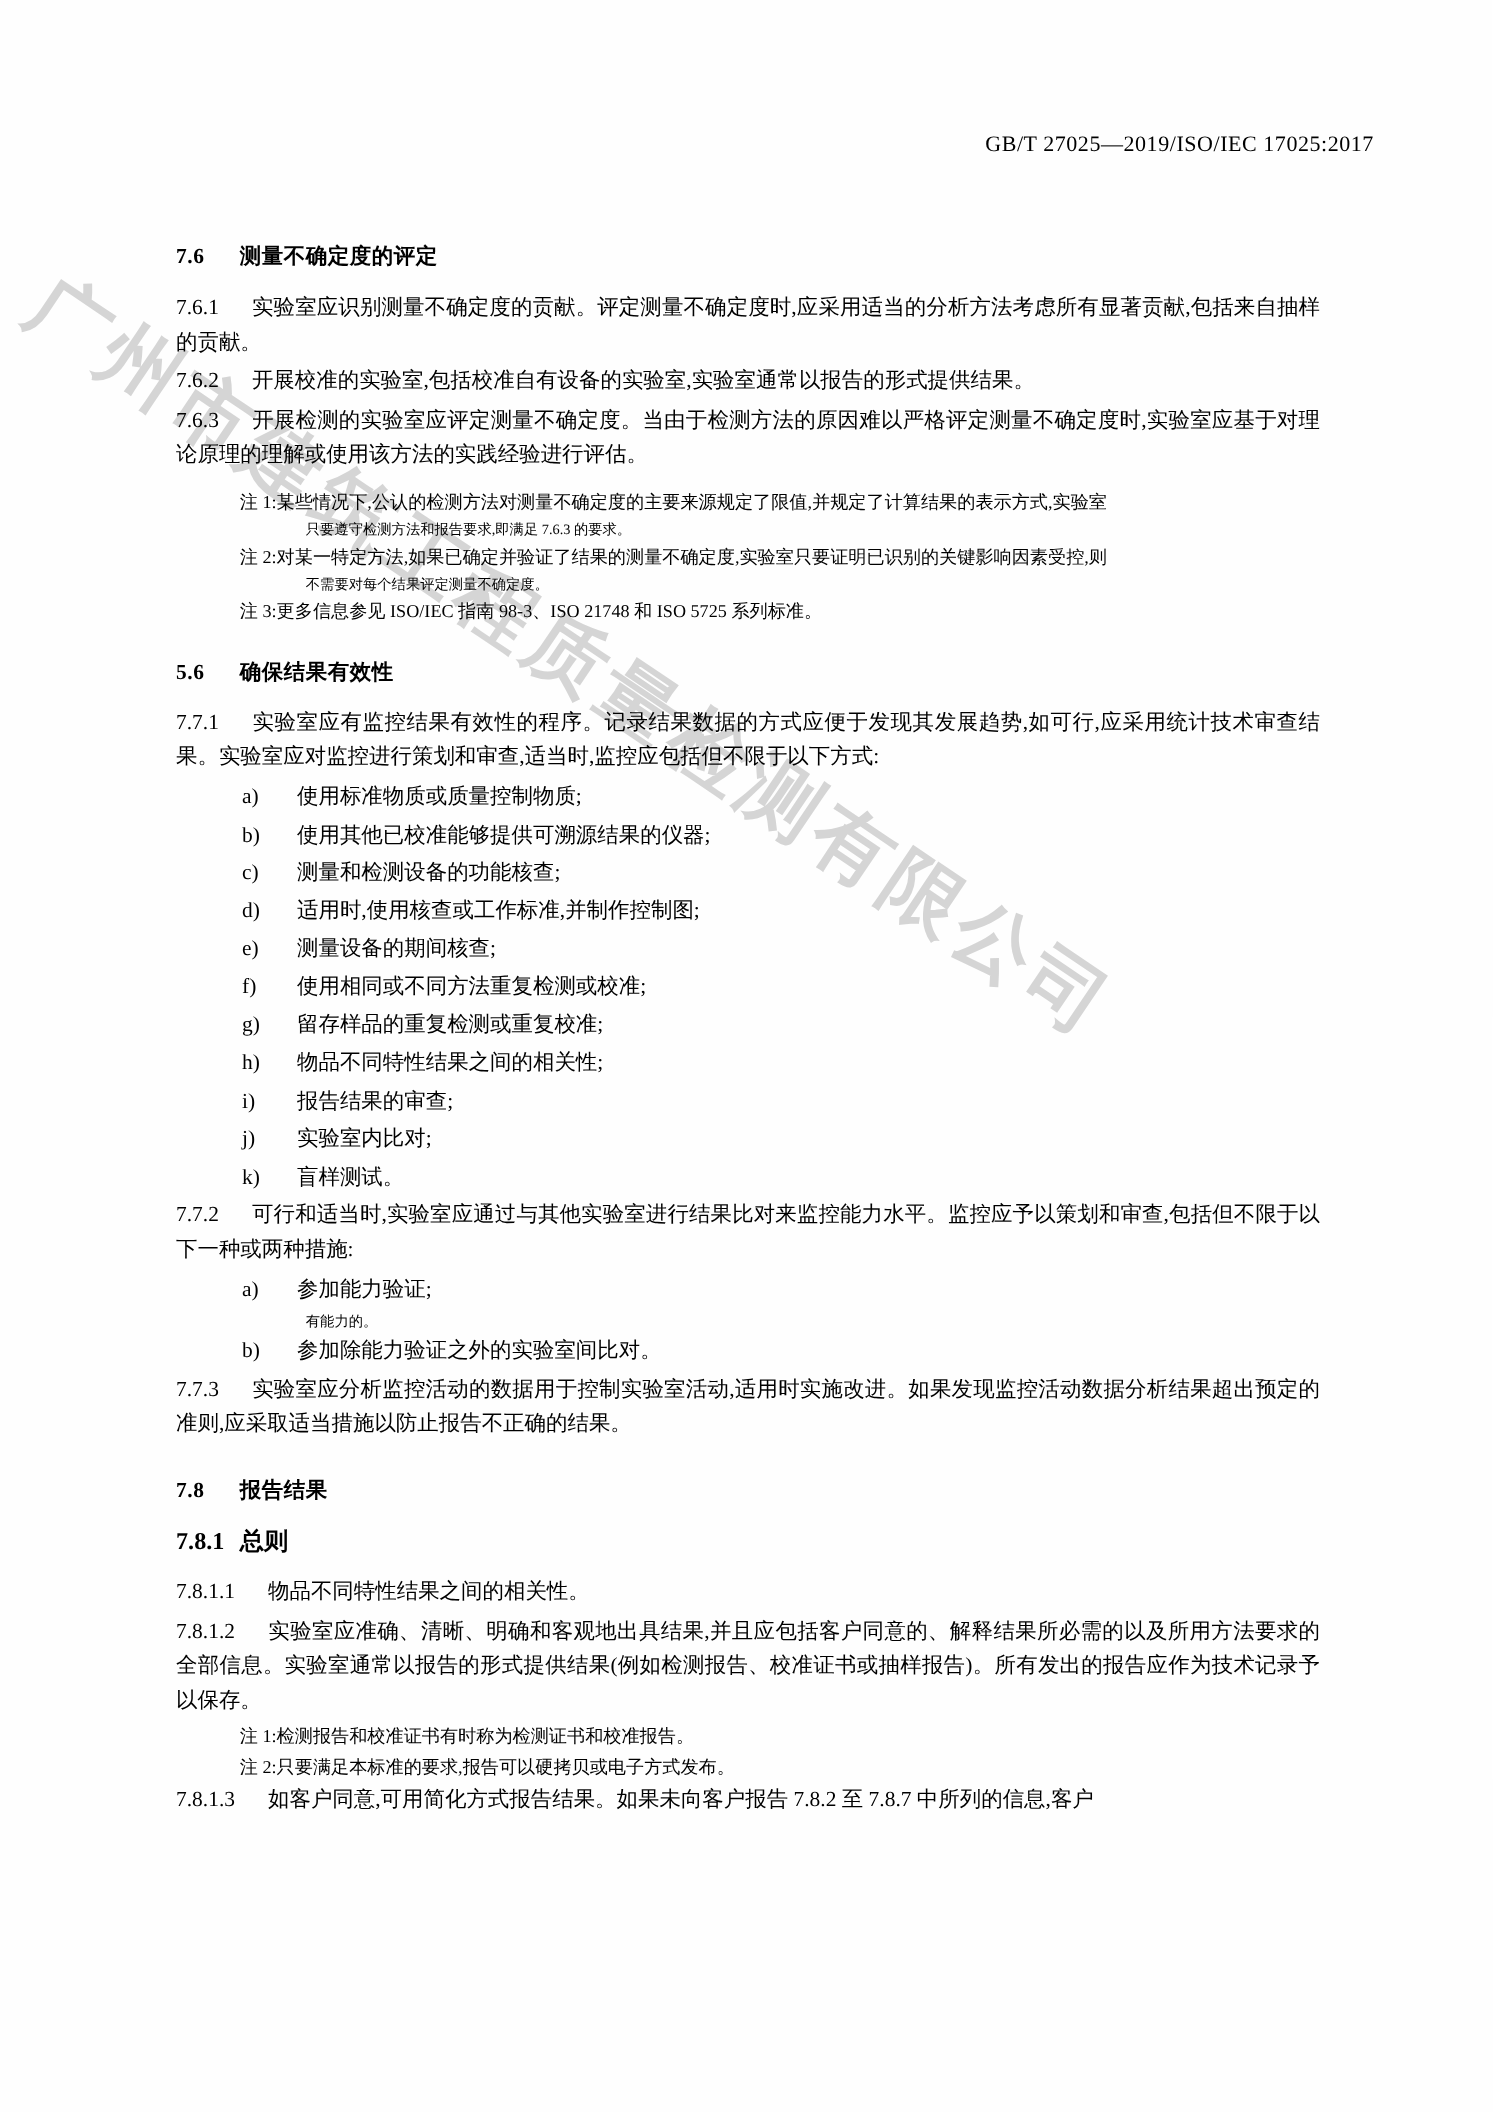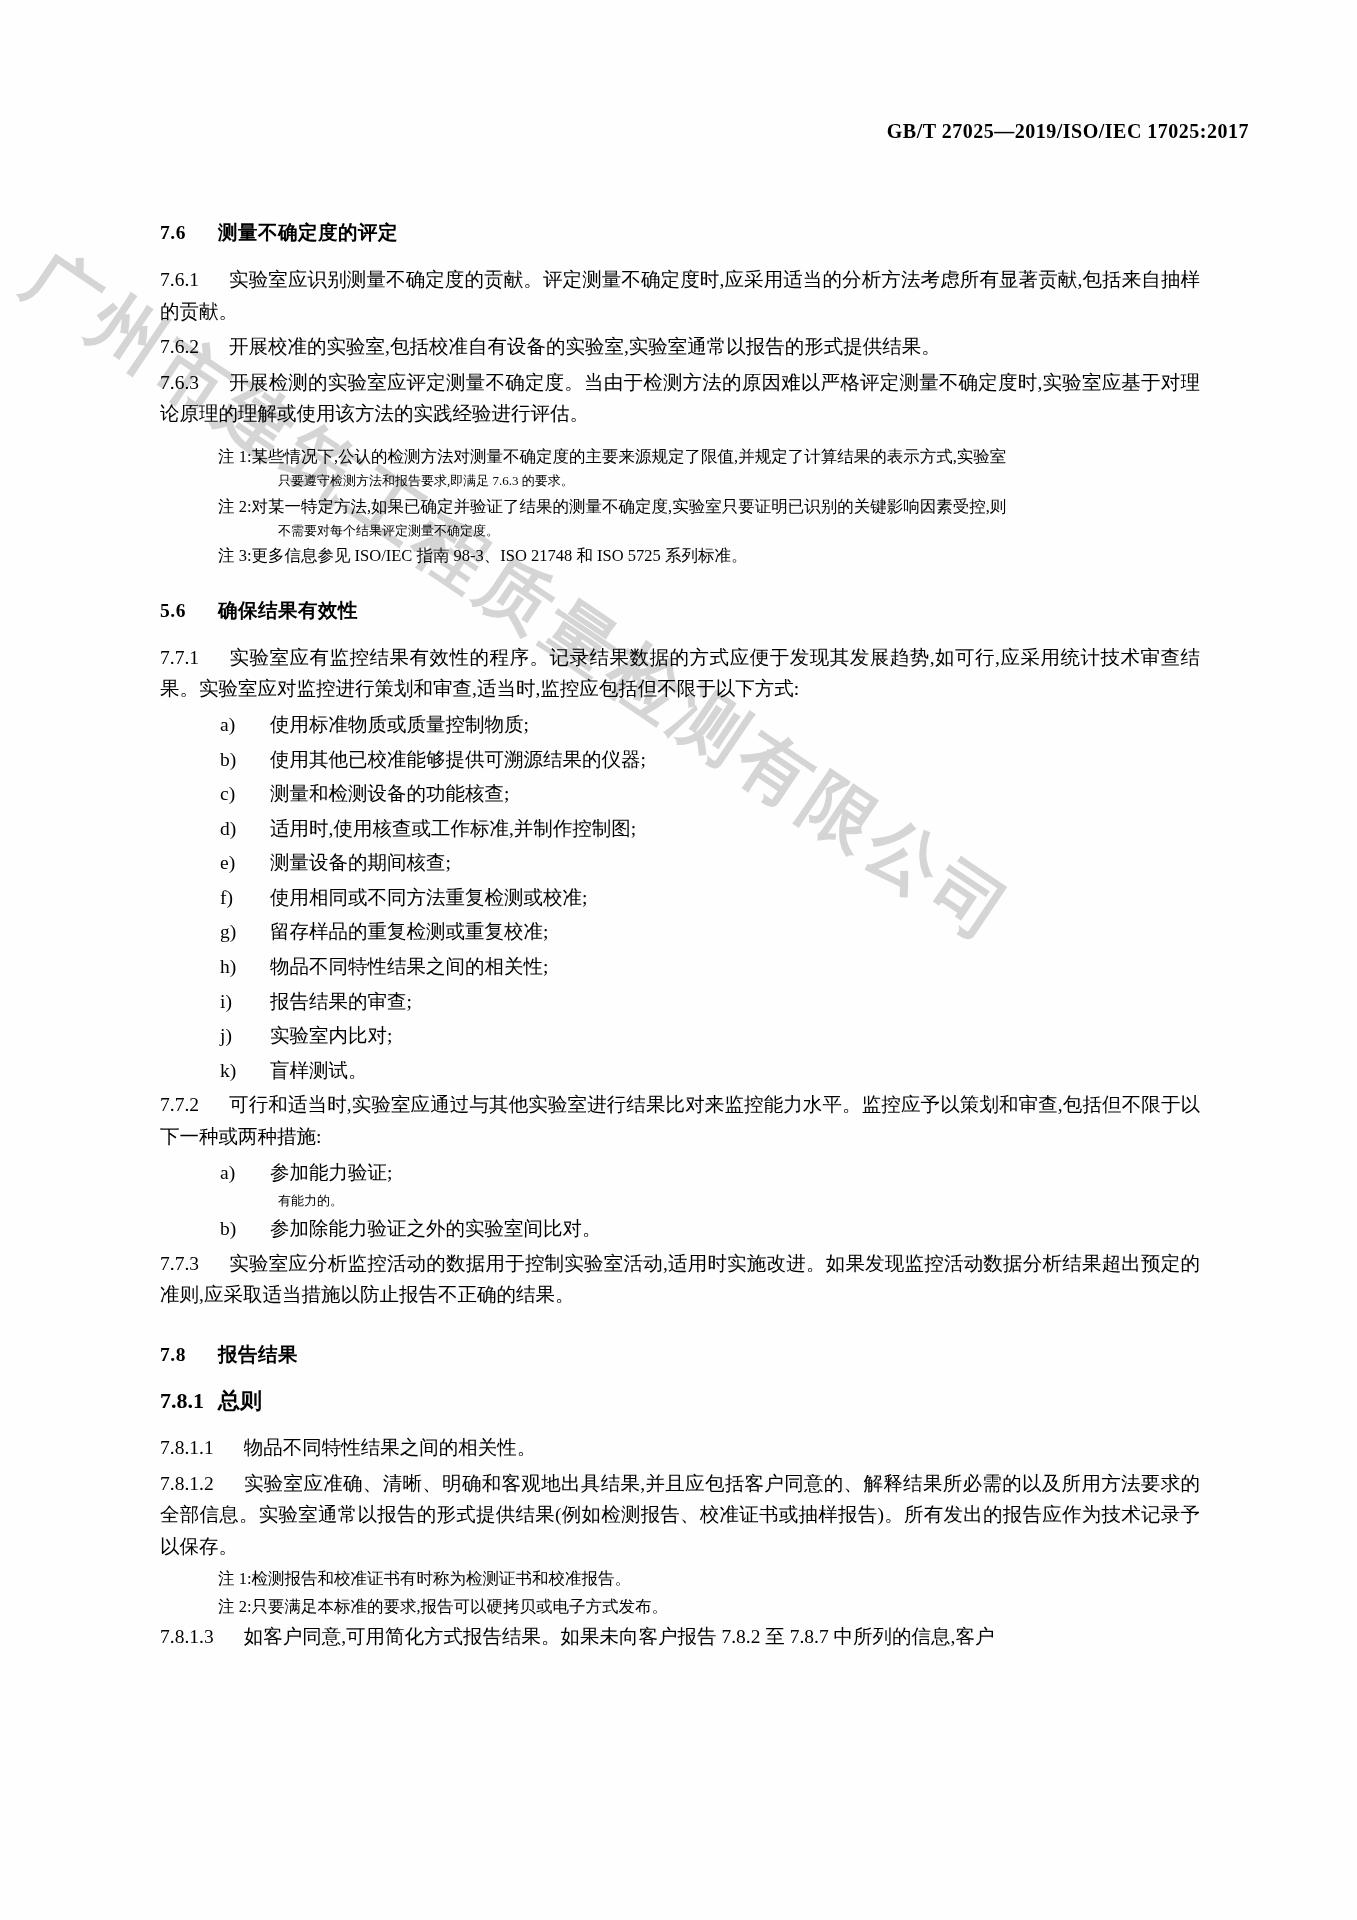--- a/index.html
+++ b/index.html
@@ -46,21 +46,21 @@
     position: relative;
     z-index: 10;
     padding: 0;
   }
   .header {
     position: absolute;
     top: 120px;
     right: 108px;
     font-family: "Liberation Serif", serif;
     font-size: 20px;
-    font-weight: 700;
+    font-weight: 400;
     letter-spacing: 0.5px;
   }
   .body-area {
     position: absolute;
     left: 160px;
     top: 219px;
     width: 1040px;
   }
   .sec-head {
     font-size: 19.5px;

